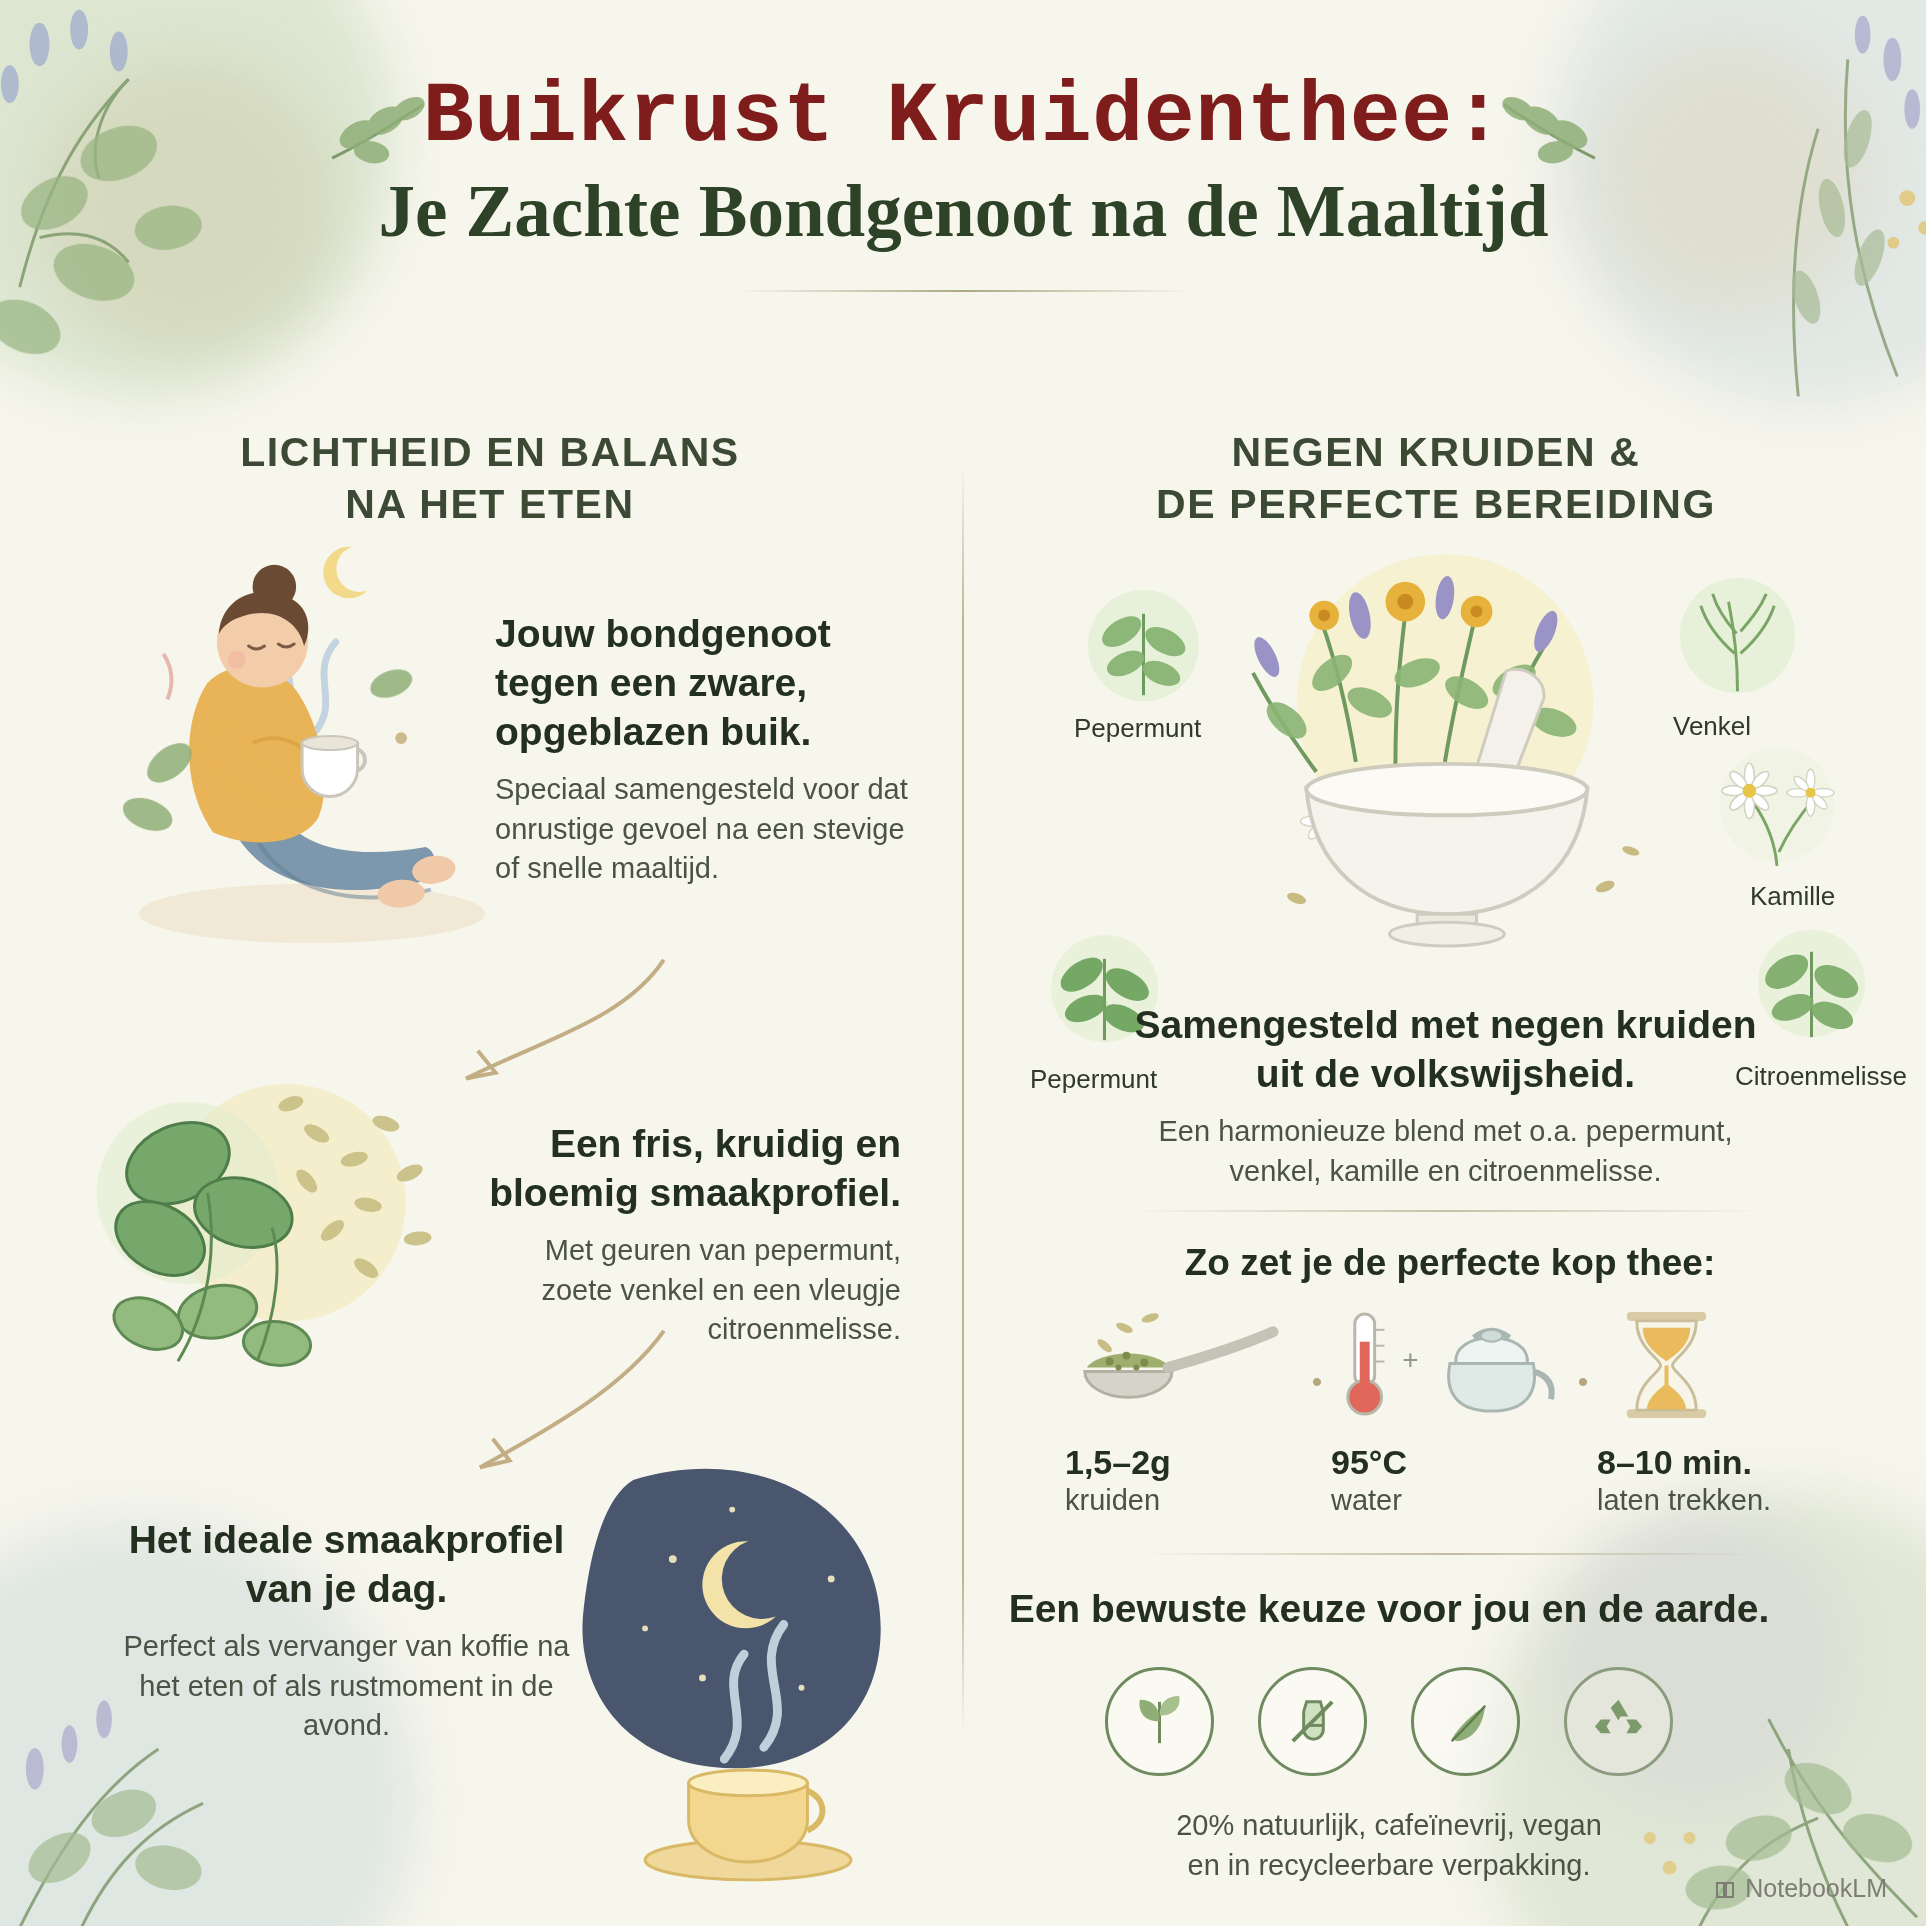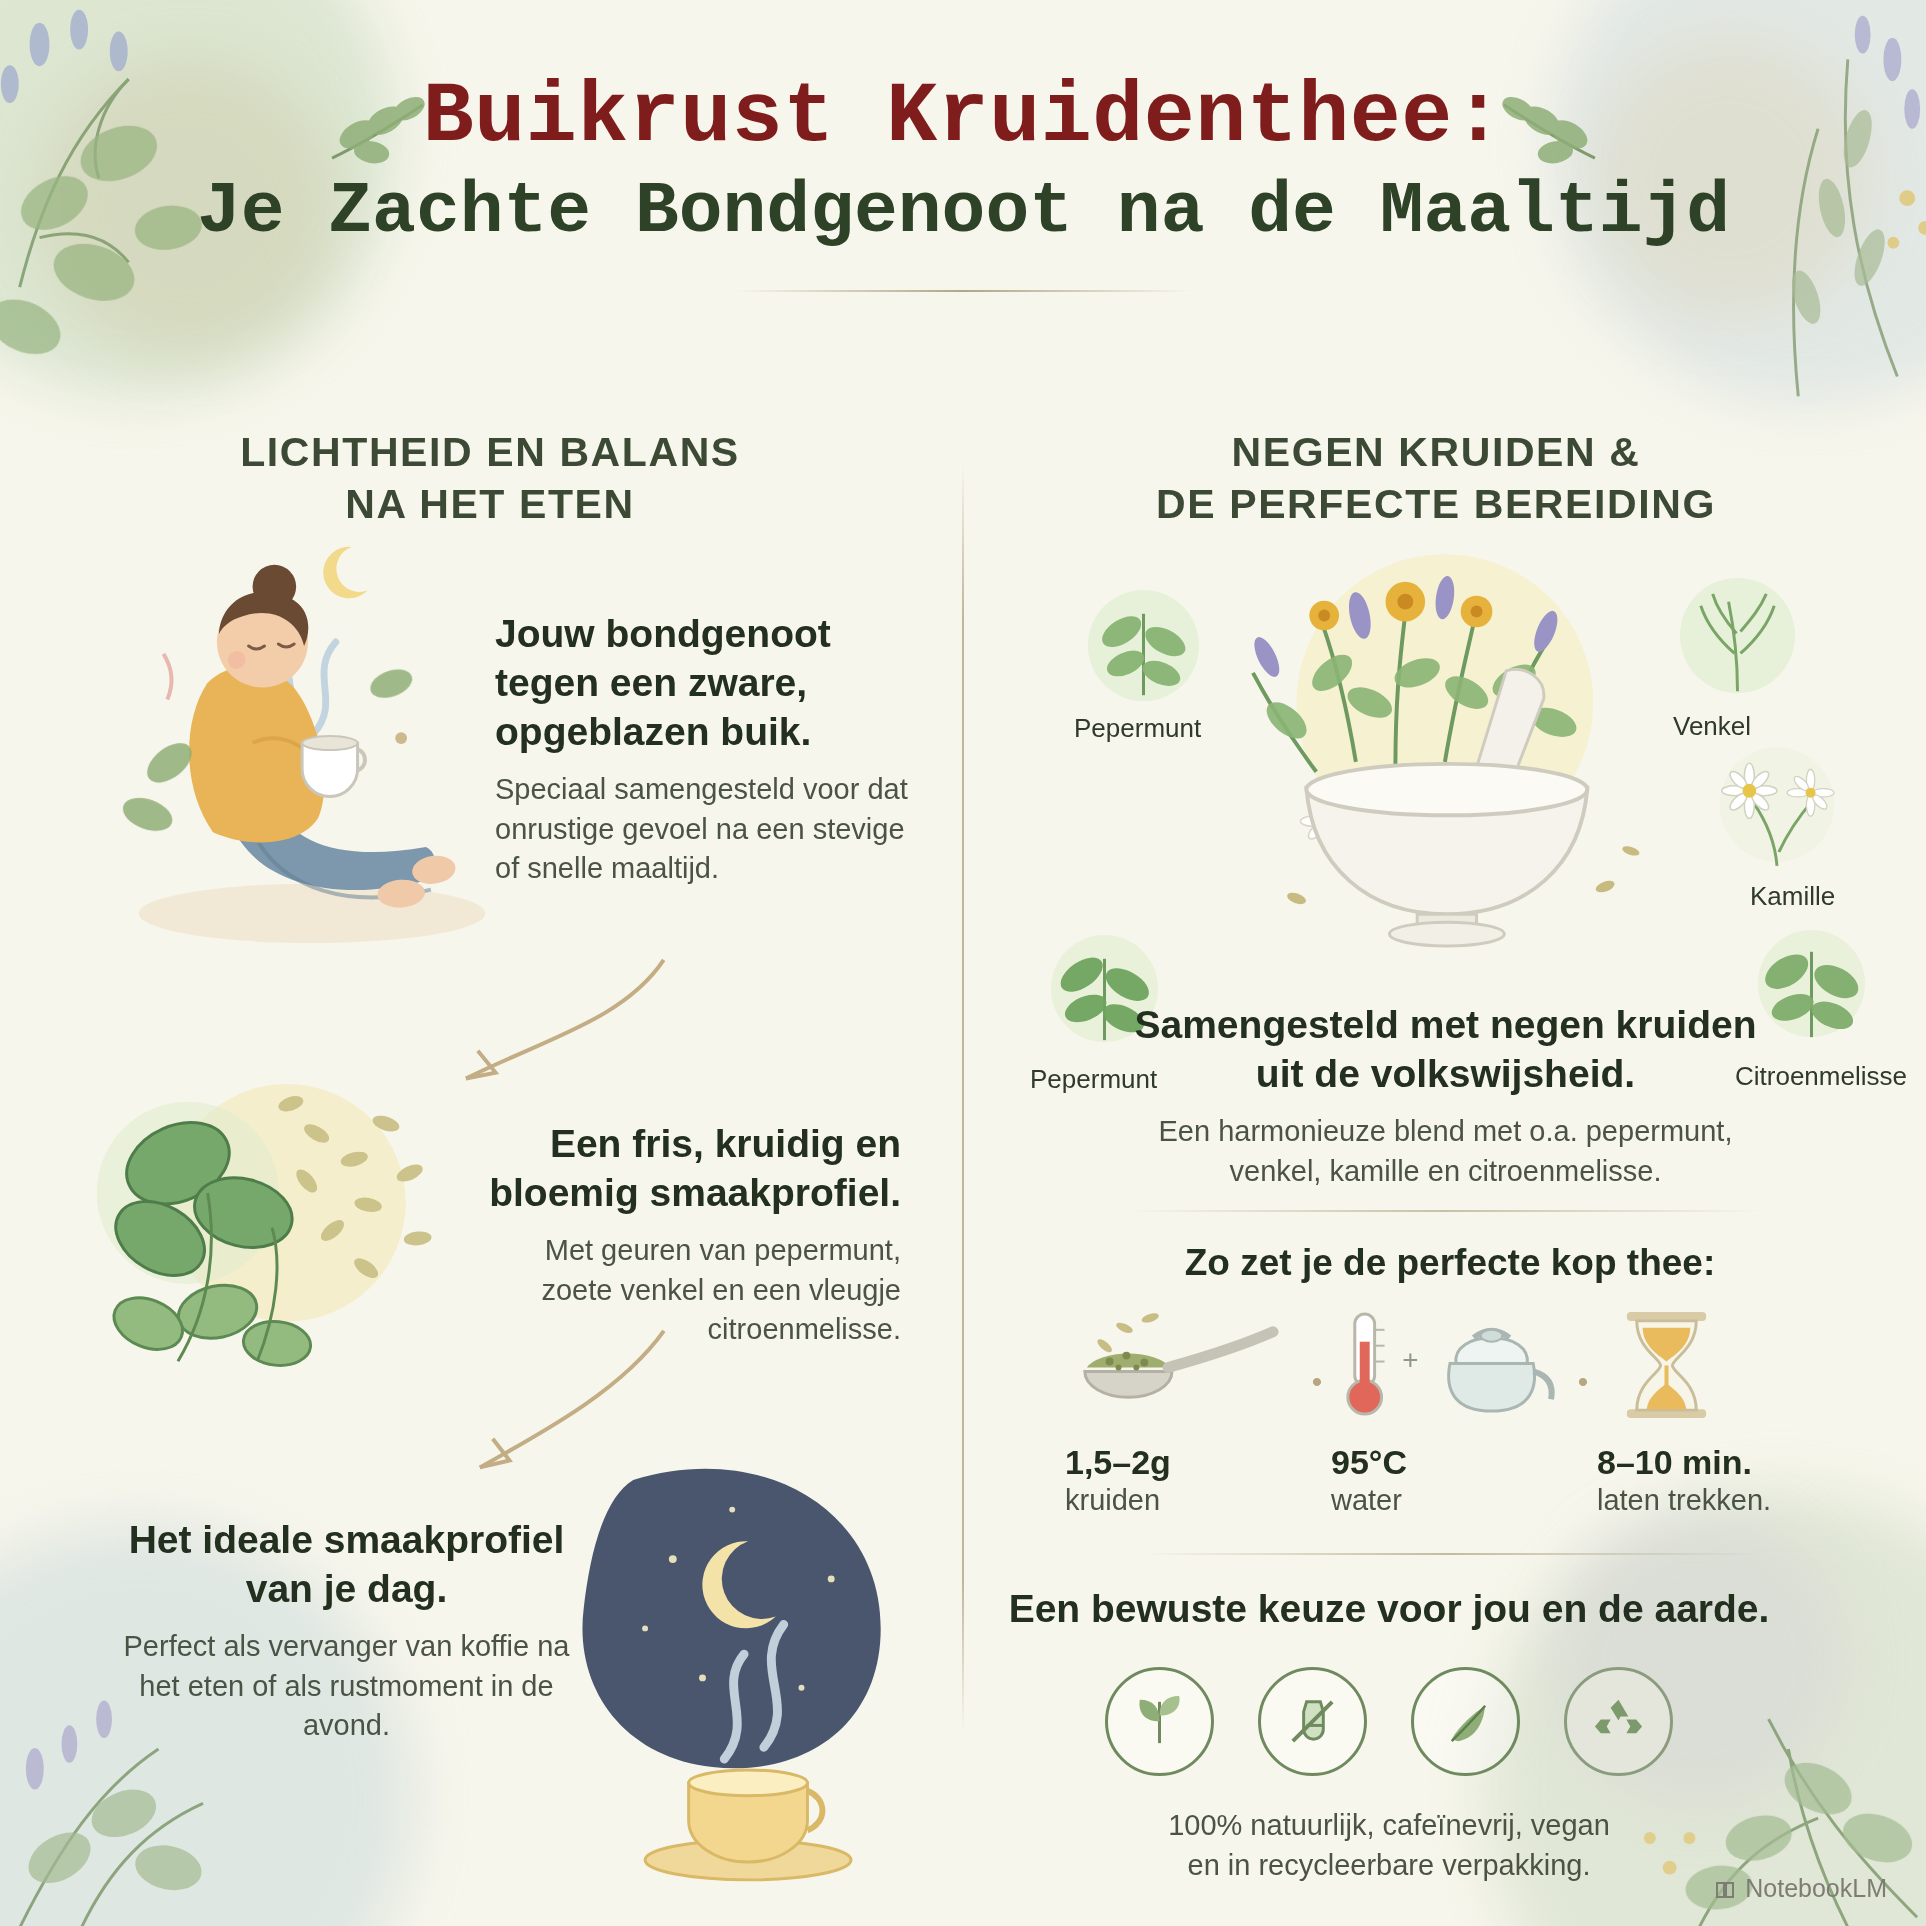--- a/index.html
+++ b/index.html
@@ -41,21 +41,21 @@
   }
   .title-line1 {
     font-family: Liberation Mono, monospace;
     font-weight: bold;
     font-size: 85px;
     letter-spacing: 0.5px;
     color: #7f1d1d;
     line-height: 1.05;
   }
   .title-line2 {
-    font-family: Liberation Mono, monospace;
+    font-family: Liberation Serif, serif;
     font-weight: bold;
     font-size: 73px;
     color: #2e4228;
     line-height: 1.2;
     margin-top: 6px;
   }
   .title-wrap { position: relative; display: inline-block; padding: 0 89px; }
   .sprig { position: absolute; top: 18px; }
   .sprig.left { left: -10px; }
   .sprig.right { right: -10px; }
@@ -688,21 +688,21 @@
         <svg width="59" height="59" viewBox="0 0 60 60">
           <g fill="#7c9a6b">
             <path d="M30 8 l10 17 h-8 l-2 4 l-8 -13z"></path>
             <path d="M48 42 l-10 0 l4 -7 l-4 -7 l10 0 l6 7z"></path>
             <path d="M12 42 l10 0 l-4 -7 l4 -7 l-10 0 l-6 7z" transform="translate(0,0)"></path>
           </g>
         </svg>
       </div>
     </div>
 
-    <div class="b-body" style="white-space:pre-line; margin-top:30px;">100% natuurlijk, cafeïnevrij, vegan
+    <div class="b-body" style="white-space:pre-line; margin-top:30px;">20% natuurlijk, cafeïnevrij, vegan
 en in recycleerbare verpakking.</div>
   </div>
 
   <div class="watermark">
     <svg width="24" height="24" viewBox="0 0 24 24">
       <path d="M4 6 h7 v14 h-7z" fill="none" stroke="#7d7d74" stroke-width="2"></path>
       <path d="M13 6 h7 v14 h-7z" fill="none" stroke="#7d7d74" stroke-width="2"></path>
     </svg>
     <span>NotebookLM</span>
   </div>

